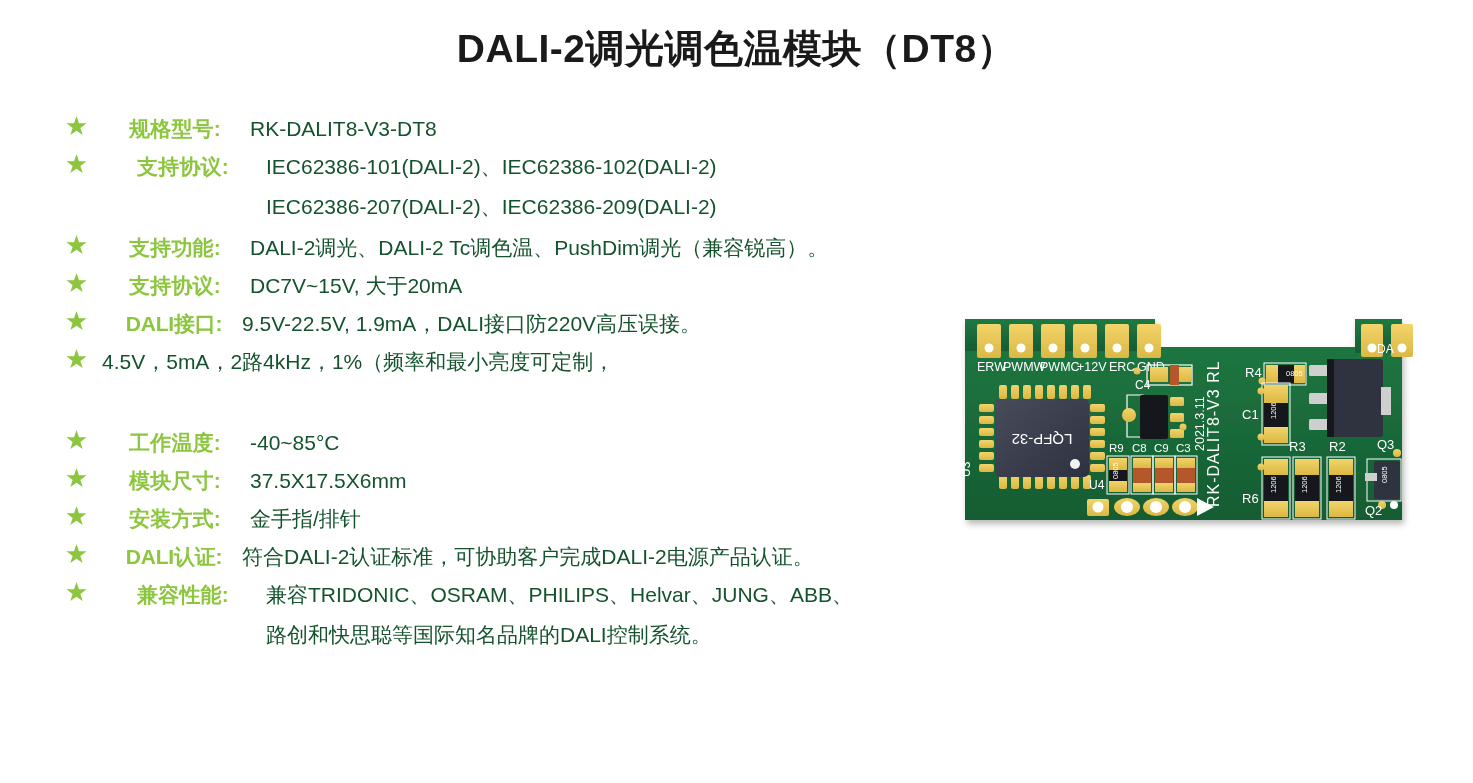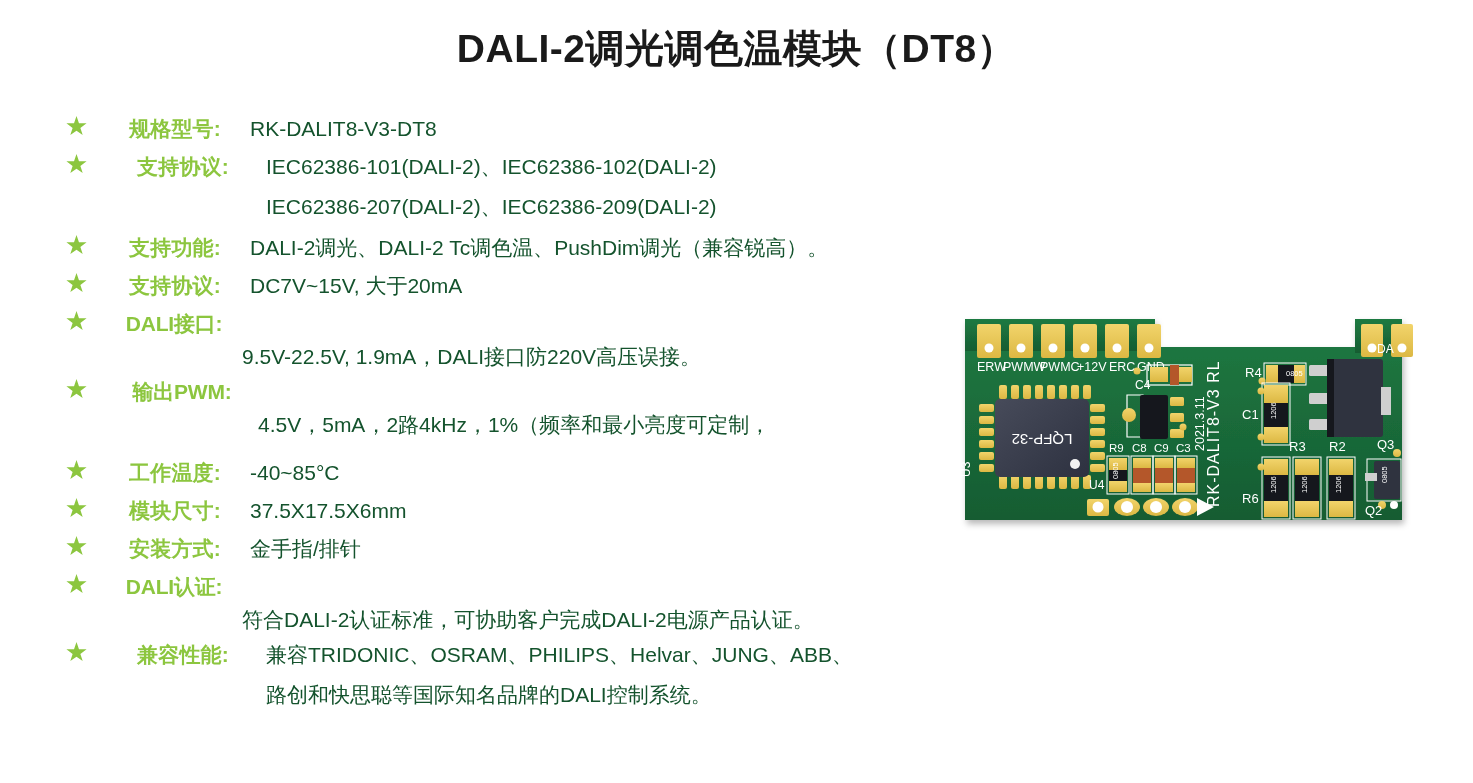--- a/index.html
+++ b/index.html
@@ -91,21 +91,21 @@
   }
   .value-cell .cont {
     display: block;
     line-height: 45px;
   }
   .value-cell .first { display: block; line-height: 34px; }
 
   .row-tall { min-height: 80px; gap: 8px; }
 
   
-  .spec-row.tight .value-cell { margin-left: -6px; margin-top: 33px; }
+  .spec-row.tight .value-cell { margin-left: -6px; }
 
   
   .pcb-wrap {
     position: absolute;
     left: 957px;
     top: 307px;
     width: 470px;
     height: 230px;
   }
 
@@ -170,21 +170,20 @@
       <div class="label-cell wide">DALI接口:</div>
       <div class="value-cell">
         <span class="first">9.5V-22.5V, 1.9mA，DALI接口防220V高压误接。</span>
       </div>
     </div>
 
     <div class="spec-row row-tall tight">
       <div class="star-cell">
           <span class="star"></span>
         </div>
-      <div class="label-cell wide">输出PWM:</div>
       <div class="value-cell">
         <span class="first">4.5V，5mA，2路4kHz，1%（频率和最小亮度可定制，</span>
       </div>
     </div>
 
     <div class="spec-row">
       <div class="star-cell">
           <span class="star"></span>
         </div>
       <div class="label-cell">工作温度:</div>

